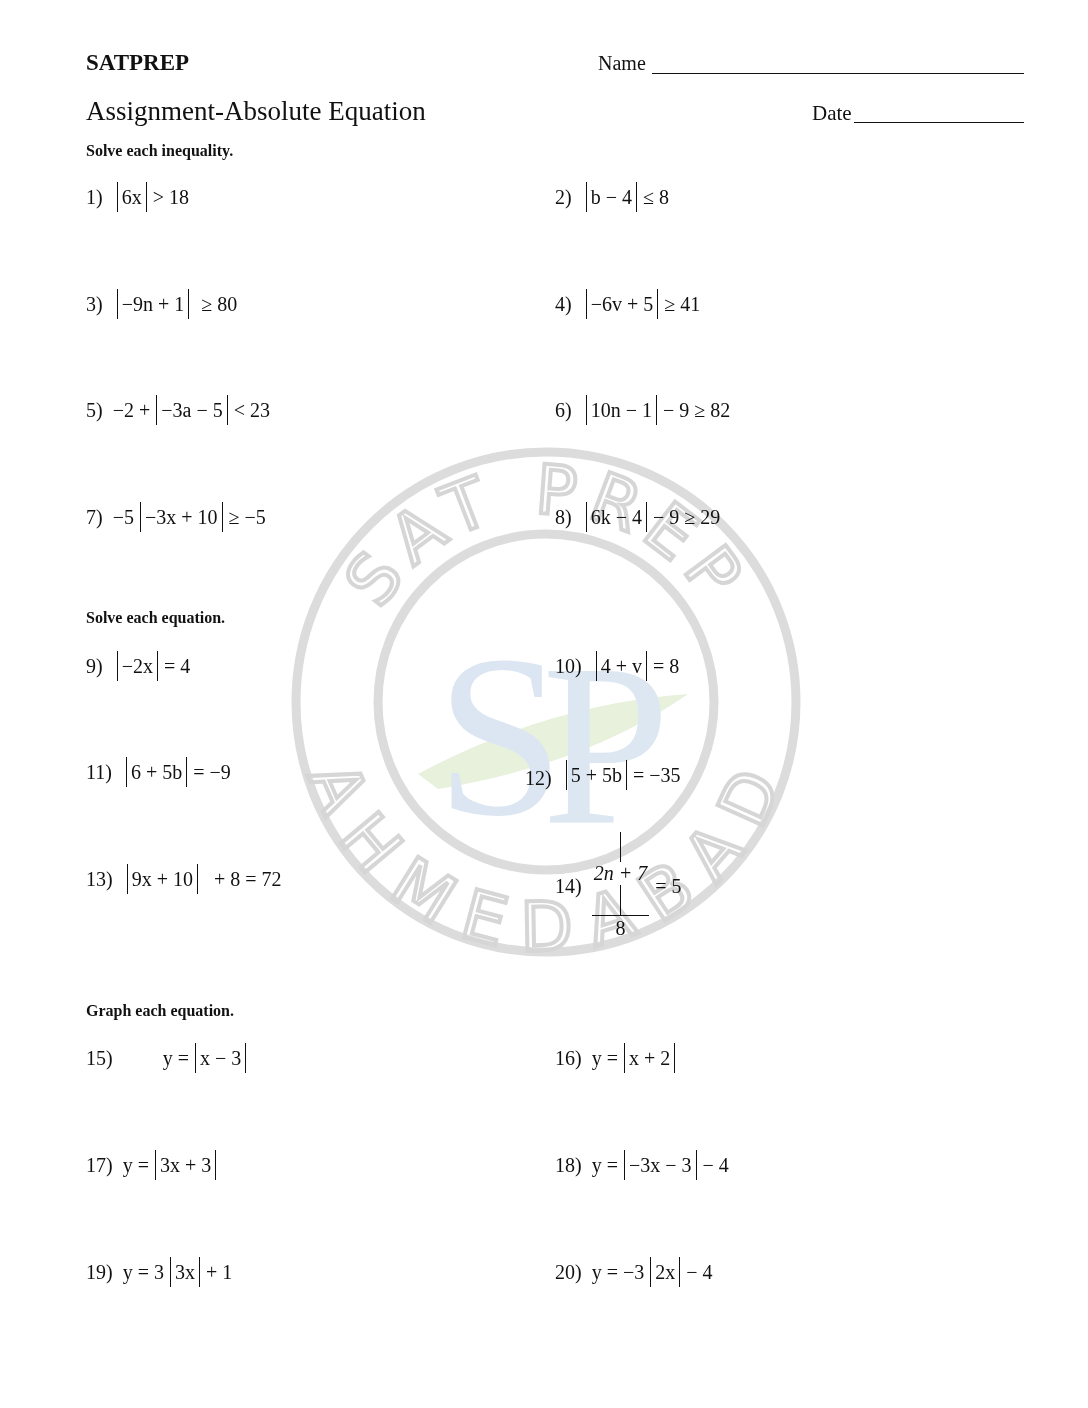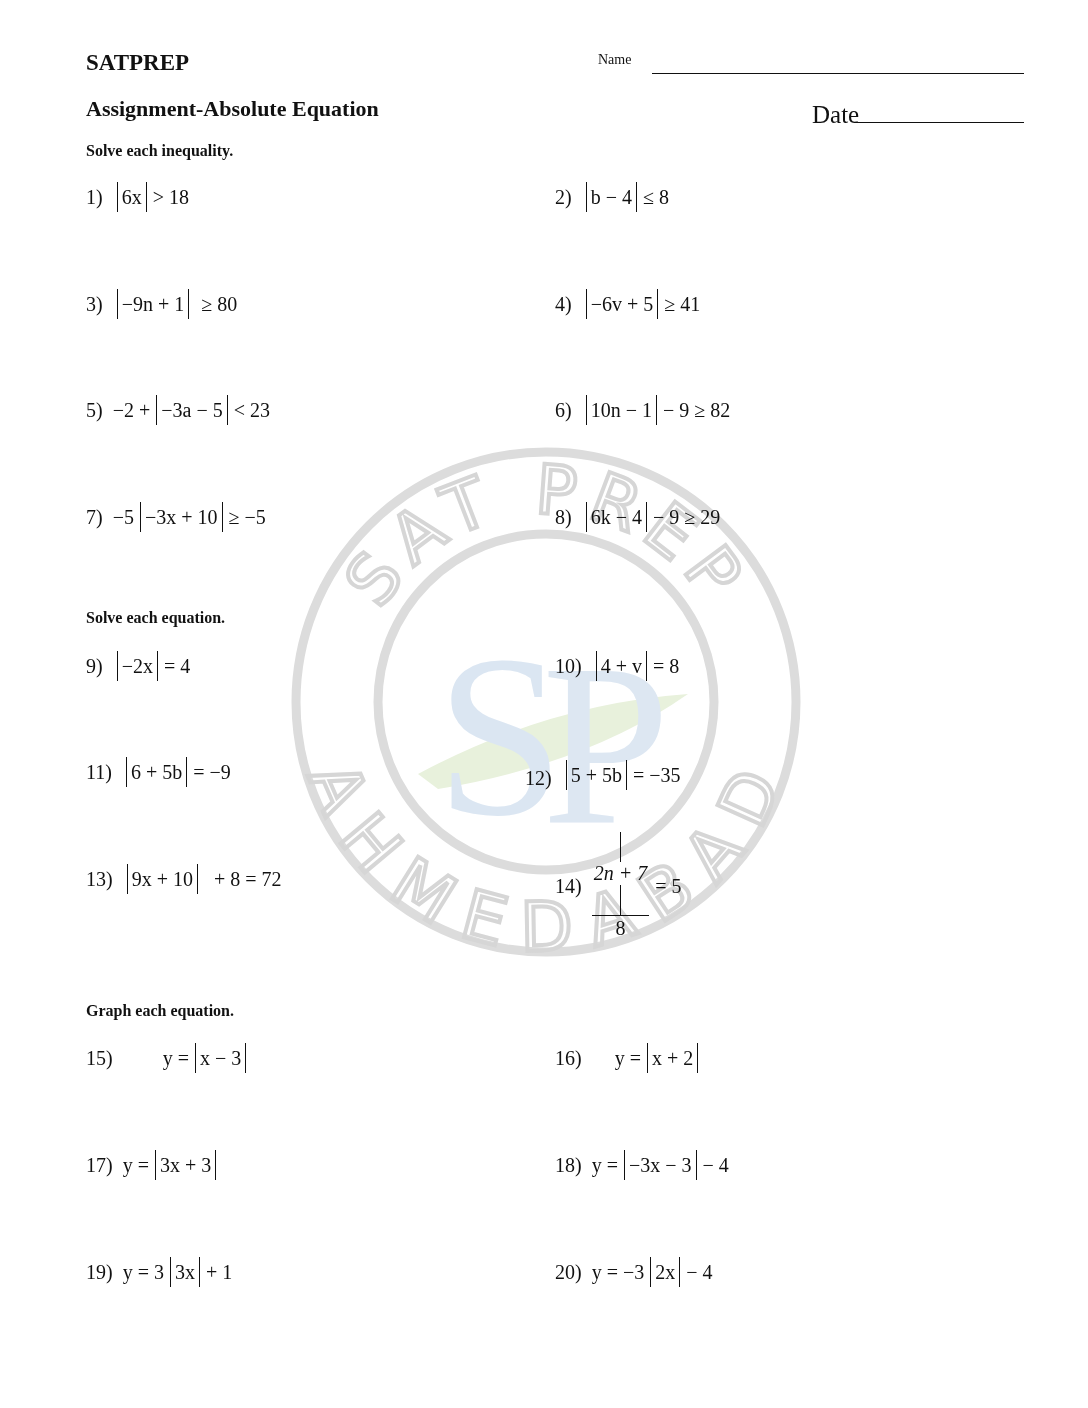--- a/index.html
+++ b/index.html
@@ -1,23 +1,23 @@
 <!DOCTYPE html>
 <html><head>
 <meta charset="utf-8">
 <style>
   html, body { margin: 0; padding: 0; background: #ffffff; }
   body { width: 1088px; height: 1408px; position: relative; overflow: hidden;
          font-family: "Liberation Serif", "DejaVu Serif", serif; color: #111; }
   .abs { position: absolute; }
   .brand { left: 86px; top: 50px; font-size: 23px; font-weight: bold; }
-  .title { left: 86px; top: 96px; font-size: 22px; font-weight: bold; }
-  .name-label { left: 598px; top: 52px; font-size: 14px; }
+  .title { left: 86px; top: 96px; font-size: 27px; }
+  .name-label { left: 598px; top: 52px; font-size: 20px; }
   .name-line { left: 652px; top: 73px; width: 372px; border-bottom: 1.5px solid #111; }
-  .date-label { left: 812px; top: 101px; font-size: 25px; text-align: right; }
+  .date-label { left: 812px; top: 101px; font-size: 21px; text-align: right; }
   .date-line { left: 854px; top: 122px; width: 170px; border-bottom: 1.5px solid #111; }
   .section { left: 86px; font-size: 16px; font-weight: bold; }
   .prob { font-size: 20px; white-space: nowrap; display: flex; align-items: center; height: 36px; }
   .num { margin-right: 10px; }
   .eq { display: inline-flex; align-items: center; }
   .bar { display: inline-block; width: 0; height: 30px; border-left: 1.3px solid #111; margin: 0 4px; }
   .frac { display: inline-flex; flex-direction: column; align-items: center; margin-right: 4px; }
   .frac .top { border-bottom: 1.3px solid #111; padding: 0 2px; display: inline-flex; align-items: center; flex-direction: column; }
   .frac .bot { line-height: 24px; }
   
@@ -191,21 +191,21 @@
     </div>
     <div class="abs prob" style="left: 86px; top: 1040px; gap: 40px;">
       <span class="num">15)</span>
       <span class="eq">
         <span style="margin-right:2px">y =</span>
         <span class="bar"></span>
         <span>x − 3</span>
         <span class="bar"></span>
       </span>
     </div>
-    <div class="abs prob" style="left: 555px; top: 1040px; gap: 23px;">
+    <div class="abs prob" style="left: 555px; top: 1040px;">
       <span class="num">16)</span>
       <span class="eq">
         <span style="margin-right:2px">y =</span>
         <span class="bar"></span>
         <span>x + 2</span>
         <span class="bar"></span>
       </span>
     </div>
     <div class="abs prob" style="left: 86px; top: 1147px; text-align: center;">
       <span class="num">17)</span>

